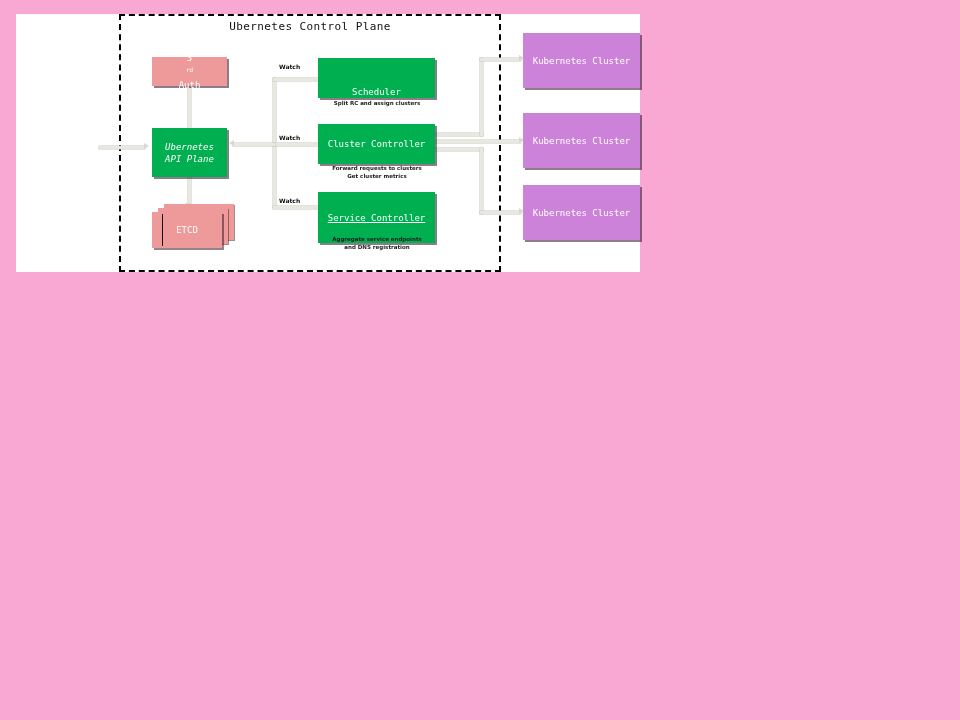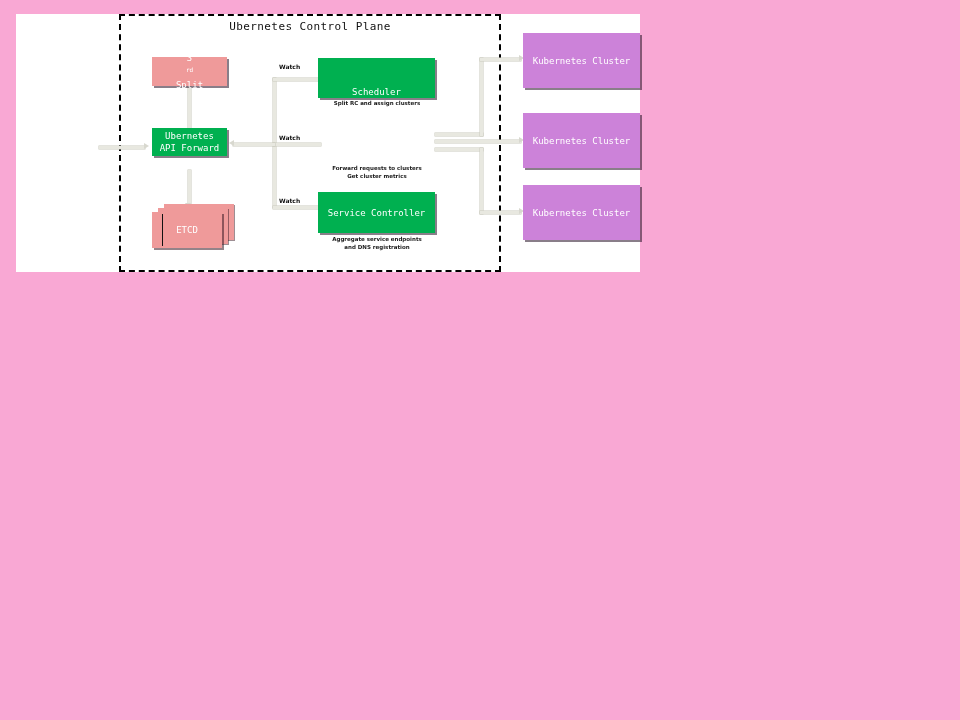--- a/index.html
+++ b/index.html
@@ -99,48 +99,51 @@
   <div class="ln lv" style="left:480px;top:148px;height:66px;"></div>
   <div class="ln lh" style="left:480px;top:211px;width:41px;"></div>
   <div class="ah ah-r" style="left:519px;top:208px;"></div>
 
   <div class="elabel" style="left:279px;top:63px;">Watch</div>
   <div class="elabel" style="left:279px;top:134px;">Watch</div>
   <div class="elabel" style="left:279px;top:197px;">Watch</div>
 
 
   <div class="node pink" style="left:152px;top:57px;width:75px;height:29px;">
-    <span><span>3</span><sup>rd</sup><span> Split</span></span>
+    <span><span>3</span><sup>rd</sup><span> Auth</span></span>
   </div>
 
-  <div class="node green" style="left:152px;top:128px;width:75px;height:28px;flex-direction:column;">
+  <div class="node green" style="left:152px;top:128px;width:75px;height:49px;flex-direction:column;font-style:italic;">
     <span>Ubernetes</span>
-    <span>API Forward</span>
+    <span>API Plane</span>
   </div>
 
   <div class="stack" style="left:152px;top:204px;width:82px;height:48px;padding-left:39px;">
     <div class="layer" style="left:12px;top:0px;width:70px;height:36px;"></div>
     <div class="layer" style="left:6px;top:4px;width:70px;height:36px;"></div>
     <div class="front" style="left:0px;top:8px;width:70px;height:36px;">
       <span>ETCD</span>
     </div>
     <div class="tick" style="left:10px;top:10px;height:32px;"></div>
   </div>
 
   <div class="node green" style="left:318px;top:58px;width:117px;height:40px;align-items:flex-end;">
     <span>Scheduler</span>
   </div>
   <div class="caption" style="left:312px;top:100px;width:130px;">Split RC and assign clusters</div>
 
+  <div class="node green" style="left:318px;top:124px;width:117px;height:40px;">
+    <span>Cluster Controller</span>
+  </div>
   <div class="caption" style="left:310px;top:165px;width:134px;">
     <div>Forward requests to clusters</div>
     <div>Get cluster metrics</div>
   </div>
 
-  <div class="node green" style="left:318px;top:192px;width:117px;height:41px;">
+  <div class="node green" style="left:318px;top:192px;width:117px;height:51px;text-decoration:underline;">
     <span>Service Controller</span>
   </div>
   <div class="caption" style="left:310px;top:236px;width:134px;">
     <div>Aggregate service endpoints</div>
     <div>and DNS registration</div>
   </div>
 
   <div class="node purple" style="left:523px;top:33px;width:117px;height:55px;">
     <span>Kubernetes Cluster</span>
   </div>

